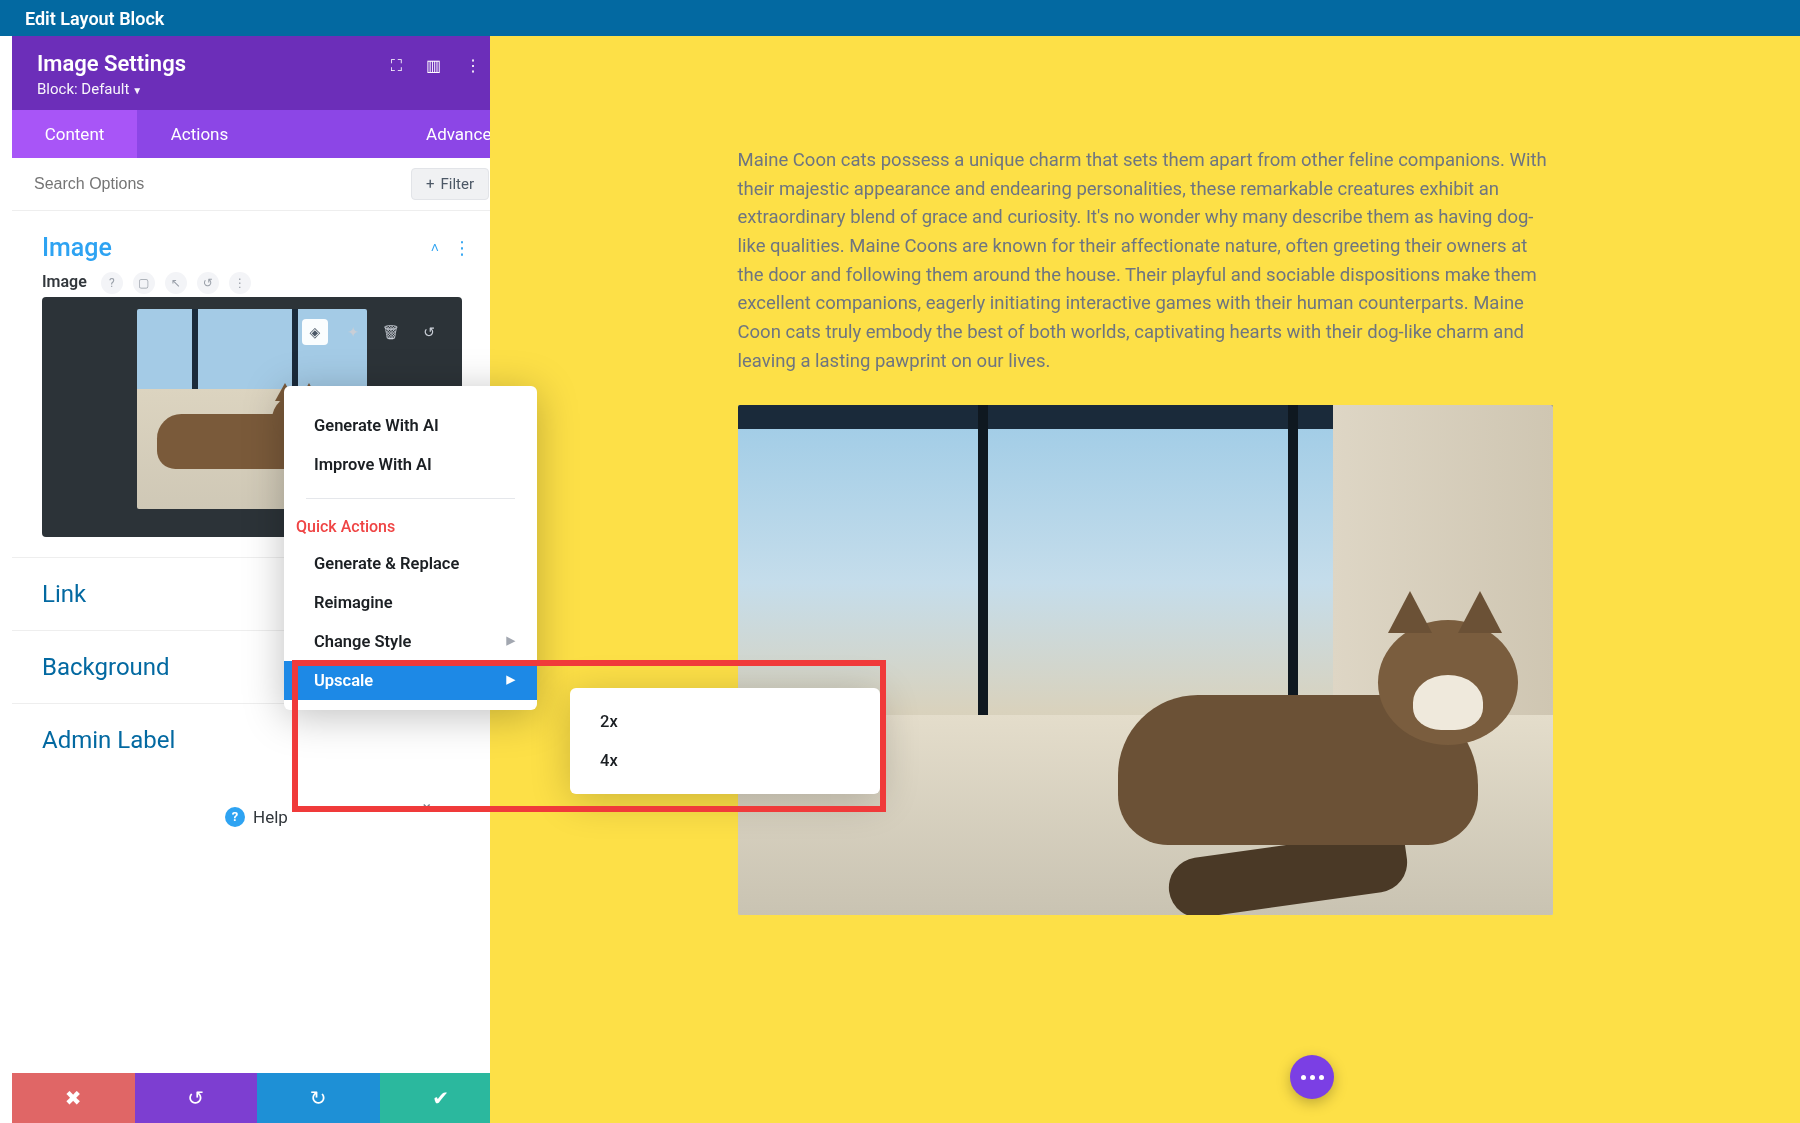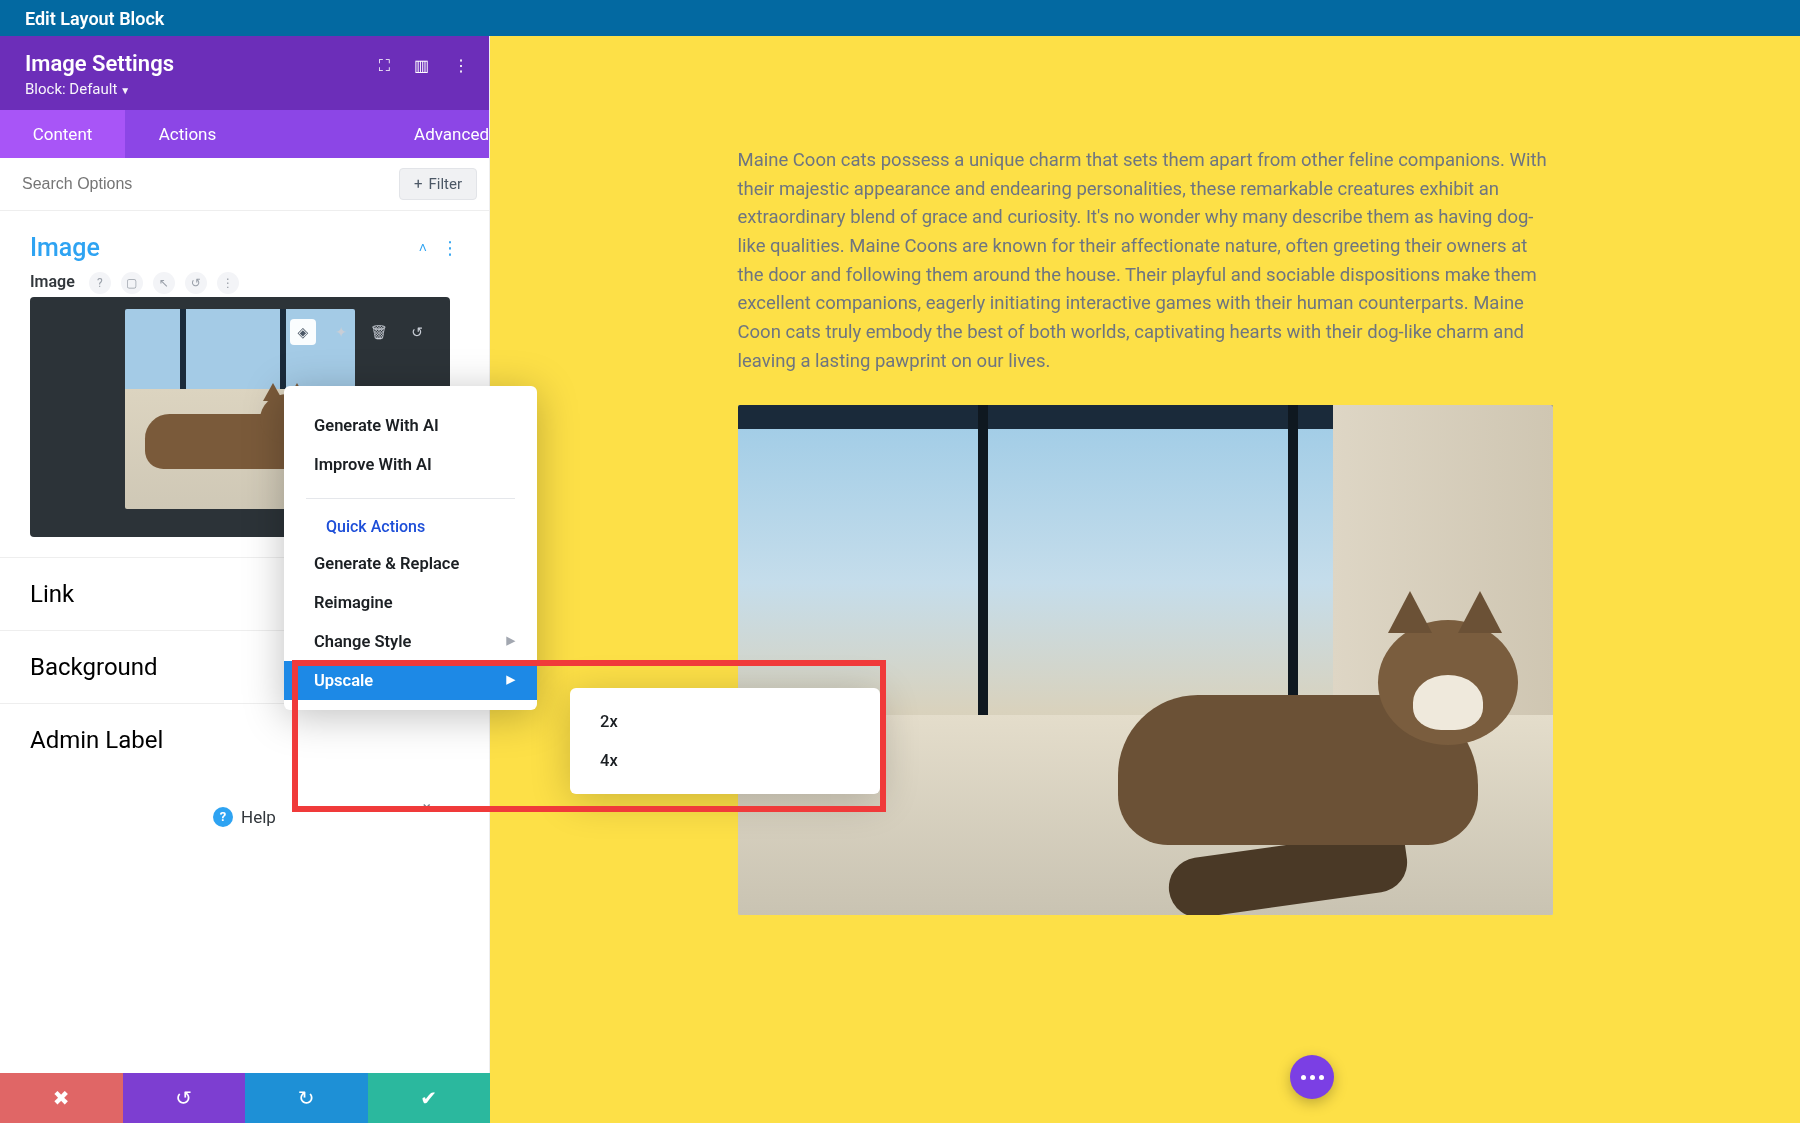--- a/index.html
+++ b/index.html
@@ -1,21 +1,21 @@
 <!DOCTYPE html>
 <html><head>
 <meta charset="utf-8">
 <style>
   * { box-sizing: border-box; margin: 0; padding: 0; }
   body { font-family: -apple-system, BlinkMacSystemFont, "Segoe UI", Roboto, "Open Sans", sans-serif; width:1800px; height:1123px; background:#fff; overflow:hidden; position:relative; }
 
   .top-bar { background:#0369a1; height:36px; display:flex; align-items:center; padding:0 25px; }
   .top-bar .title { color:#fff; font-weight:600; font-size:18px; }
 
-  .sidebar { position:absolute; top:36px; left:0; width:490px; background:#fff; height:calc(100% - 36px); border-right:1px solid #eee; }
+  .sidebar { position:absolute; top:36px; left:12px; width:490px; background:#fff; height:calc(100% - 36px); border-right:1px solid #eee; }
 
   .panel-header { background:#6c2eb9; padding:15px 25px 12px; position:relative; }
   .panel-header h2 { color:#fff; font-size:22px; font-weight:600; margin-bottom:4px; }
   .panel-header .preset { color:#fff; font-size:15px; opacity:.95; }
   .panel-header .preset .caret { font-size:10px; margin-left:3px; }
   .panel-header .header-icons { position:absolute; right:20px; top:20px; display:flex; gap:24px; align-items:center; }
   .panel-header .header-icons span { color:#fff; font-size:16px; cursor:pointer; }
 
   .tabs { display:flex; background:#8c46e6; }
   .tabs .tab { padding:14px 0; color:#fff; font-size:17px; cursor:pointer; text-align:center; }
@@ -45,38 +45,38 @@
   .cat-head { position:absolute; bottom:65px; right:40px; width:55px; height:50px; background:#7a5a3a; border-radius:50%; }
   .cat-ear1 { position:absolute; bottom:108px; right:72px; width:0; height:0; border-left:10px solid transparent; border-right:10px solid transparent; border-bottom:18px solid #7a5a3a; }
   .cat-ear2 { position:absolute; bottom:108px; right:48px; width:0; height:0; border-left:10px solid transparent; border-right:10px solid transparent; border-bottom:18px solid #7a5a3a; }
   .win-frame { position:absolute; top:0; left:55px; width:6px; height:80px; background:#1a2a3a; }
   .win-frame2 { position:absolute; top:0; left:155px; width:6px; height:80px; background:#1a2a3a; }
 
   .thumb-toolbar { position:absolute; top:22px; right:20px; display:flex; gap:12px; }
   .thumb-toolbar span { width:26px; height:26px; background:rgba(255,255,255,.95); border-radius:4px; display:flex; align-items:center; justify-content:center; color:#4c5866; font-size:14px; cursor:pointer; }
   .thumb-toolbar span.plain { background:transparent; color:#c9ced6; }
 
-  .accordion-row { padding:22px 30px; border-top:1px solid #eee; font-size:24px; color:#000000; cursor:pointer; }
+  .accordion-row { padding:22px 30px; border-top:1px solid #eee; font-size:24px; color:#0369a1; cursor:pointer; }
 
   .help-row { padding:30px 0; text-align:center; }
   .help-row .help-link { color:#32373c; font-size:17px; display:inline-flex; align-items:center; gap:8px; }
   .help-row .help-link .qm { width:20px; height:20px; border-radius:50%; background:#2ea3f2; color:#fff; display:inline-flex; align-items:center; justify-content:center; font-size:13px; font-weight:bold; }
 
   .footer-bar { position:absolute; bottom:0; left:0; display:flex; width:490px; height:50px; }
   .footer-bar .fbtn { flex:1; display:flex; align-items:center; justify-content:center; color:#fff; font-size:20px; cursor:pointer; }
   .fbtn.close { background:#e06666; }
   .fbtn.undo { background:#7d3ed1; }
   .fbtn.redo { background:#1e90d6; }
   .fbtn.save { background:#2bb89e; }
 
   
   .ai-menu { position:absolute; left:284px; top:386px; width:253px; background:#fff; border-radius:6px; box-shadow:0 6px 40px rgba(0,0,0,.25); padding:20px 0 10px; z-index:30; }
   .ai-menu .item { padding:10px 30px; font-size:16.5px; color:#1b1f23; font-weight:600; cursor:pointer; position:relative; }
   .ai-menu .sep { height:1px; background:#e5e7eb; margin:14px 22px; }
-  .ai-menu .heading { padding:4px 42px 8px; font-size:16px; color:#1d4ed8; font-weight:500; }
+  .ai-menu .heading { padding:4px 12px 8px; font-size:16px; color:#ef4444; font-weight:500; }
   .ai-menu .item.has-sub::after { content:"▶"; position:absolute; right:22px; top:12px; font-size:11px; color:#a2a7b0; }
   .ai-menu .item.active { background:#1d89e6; color:#fff; }
   .ai-menu .item.active::after { color:#fff; }
 
   .red-box { position:absolute; left:292px; top:660px; width:594px; height:152px; border:6px solid #f03a3a; z-index:40; pointer-events:none; }
 
   .submenu { position:absolute; left:570px; top:688px; width:310px; background:#fff; border-radius:6px; box-shadow:0 6px 40px rgba(0,0,0,.2); padding:14px 0; z-index:35; }
   .submenu .subitem { padding:10px 30px; font-size:16.5px; color:#1b1f23; font-weight:500; cursor:pointer; }
 
   

